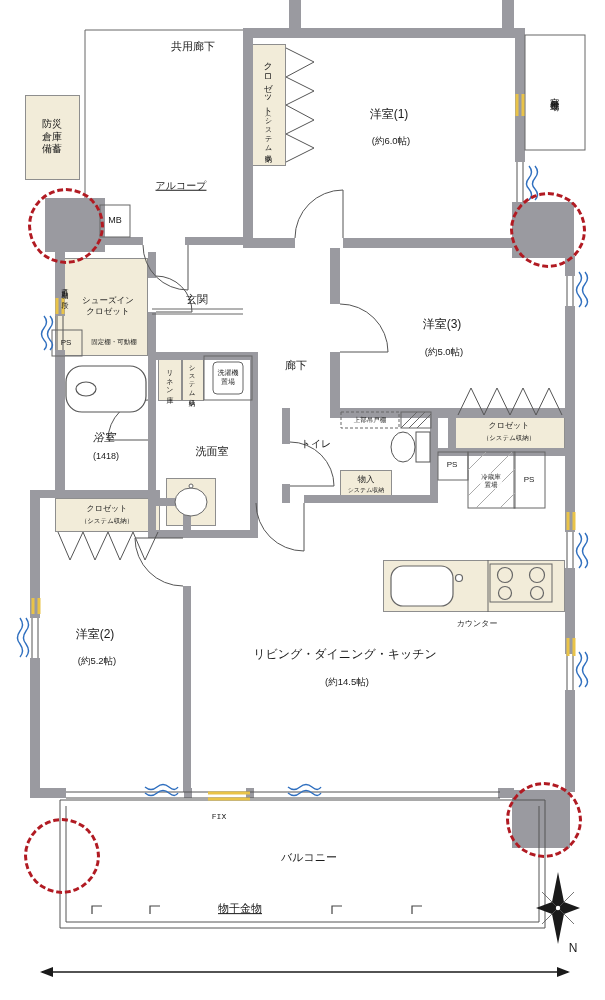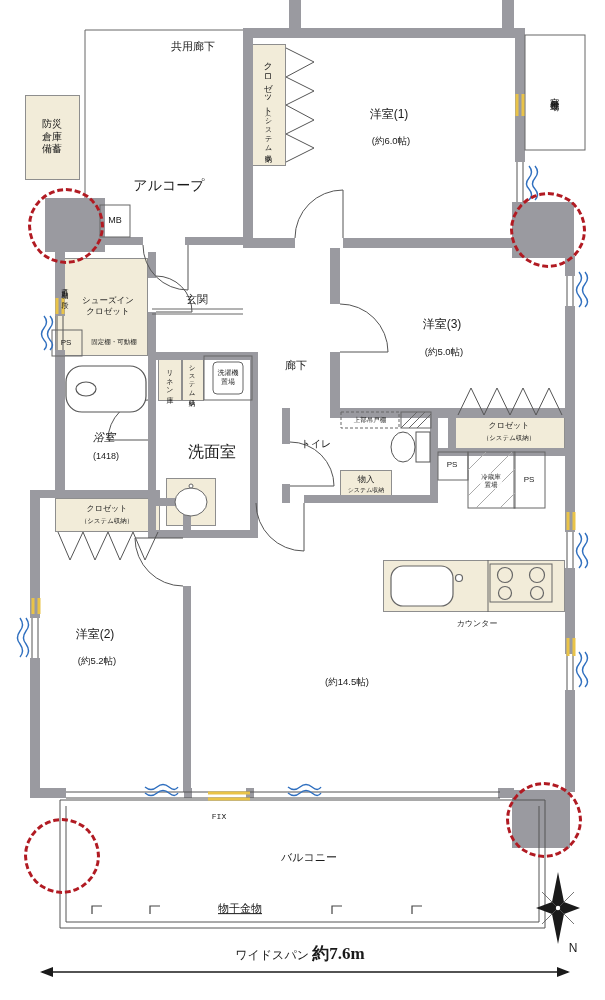--- a/index.html
+++ b/index.html
@@ -204,21 +204,21 @@
 
     <g stroke="#1a1a1a" stroke-width="1.4" fill="#1a1a1a">
       <path d="M 42 972 L 568 972"></path>
       <path d="M 40 972 l 13 -5 l 0 10 z" stroke="none"></path>
       <path d="M 570 972 l -13 -5 l 0 10 z" stroke="none"></path>
     </g>
   </svg>
 
   <div class="lbl" style="left:193px;top:47px;font-size:11px;">共用廊下</div>
   <div class="lbl wrap" style="left:52px;top:137px;font-size:10px;width:26px;">防災倉庫備蓄</div>
-  <div class="lbl" style="left:169px;top:186px;font-size:14px;">アルコープ</div>
+  <div class="lbl" style="left:181px;top:186px;font-size:10px;text-decoration:underline;">アルコープ</div>
   <div class="lbl" style="left:115px;top:221px;font-size:9px;">MB</div>
   <div class="lbl vert" style="left:554px;top:93px;font-size:9px;">室外機置場</div>
 
   <div class="lbl vert" style="left:268px;top:104px;">
     <span style="font-size:9px;">クロゼット</span><span style="font-size:7px;">（システム収納）</span>
   </div>
 
   <div class="lbl" style="left:389px;top:114px;font-size:12px;">洋室(1)</div>
   <div class="lbl" style="left:391px;top:141px;font-size:9.5px;">(約6.0帖)</div>
 
@@ -236,21 +236,21 @@
   <div class="lbl" style="left:444px;top:352px;font-size:9.5px;">(約5.0帖)</div>
 
   <div class="lbl" style="left:296px;top:366px;font-size:11px;">廊下</div>
 
   <div class="lbl vert" style="left:169px;top:378px;font-size:7px;">リネン庫</div>
   <div class="lbl vert" style="left:192px;top:378px;font-size:6.5px;">システム収納</div>
   <div class="lbl wrap" style="left:228px;top:378px;font-size:7px;width:24px;">洗濯機置場</div>
 
   <div class="lbl" style="left:104px;top:438px;font-size:11px;font-style:italic;">浴室</div>
   <div class="lbl" style="left:106px;top:457px;font-size:9px;">(1418)</div>
-  <div class="lbl" style="left:212px;top:452px;font-size:16px;">洗面室</div>
+  <div class="lbl" style="left:212px;top:452px;font-size:11px;">洗面室</div>
   <div class="lbl" style="left:316px;top:444px;font-size:10px;">トイレ</div>
   <div class="lbl" style="left:370px;top:420px;font-size:6.5px;">上部吊戸棚</div>
 
   <div class="lbl" style="left:509px;top:426px;font-size:8px;">クロゼット</div>
   <div class="lbl" style="left:509px;top:438px;font-size:6.5px;">（システム収納）</div>
 
   <div class="lbl bgwhite" style="left:491px;top:481px;font-size:6.5px;">
     <span style="display:block;">冷蔵庫</span>
     <span style="display:block;">置場</span>
   </div>
@@ -259,31 +259,28 @@
 
   <div class="lbl" style="left:366px;top:479px;font-size:8.5px;">物入</div>
   <div class="lbl" style="left:366px;top:491px;font-size:6px;">システム収納</div>
 
   <div class="lbl" style="left:107px;top:509px;font-size:8px;">クロゼット</div>
   <div class="lbl" style="left:107px;top:521px;font-size:6.5px;">（システム収納）</div>
 
   <div class="lbl" style="left:95px;top:634px;font-size:12px;">洋室(2)</div>
   <div class="lbl" style="left:97px;top:661px;font-size:9.5px;">(約5.2帖)</div>
 
+  <div class="lbl" style="left:345px;top:654px;font-size:12px;">リビング・ダイニング・キッチン</div>
   <div class="lbl" style="left:347px;top:682px;font-size:9.5px;">(約14.5帖)</div>
 
   <div class="lbl" style="left:477px;top:624px;font-size:8px;">カウンター</div>
   <div class="lbl" style="left:219px;top:817px;font-size:8px;font-family:Liberation Mono, monospace;">FIX</div>
   <div class="lbl" style="left:309px;top:858px;font-size:11px;text-align:center;">バルコニー</div>
   <div class="lbl bgwhite" style="left:240px;top:909px;font-size:11px;text-decoration:underline;">物干金物</div>
 
-  <div class="lbl" style="left:300px;top:954px;font-size:12px;">
-    <span>ワイドスパン</span>
-    <span class="big">約7.6m</span>
-  </div>
   <div class="lbl" style="left:573px;top:948px;font-size:12px;">N</div>
 
   <div class="marker" style="left:28px;top:188px;width:76px;height:76px;"></div>
   <div class="marker" style="left:510px;top:192px;width:76px;height:76px;"></div>
   <div class="marker" style="left:24px;top:818px;width:76px;height:76px;"></div>
   <div class="marker" style="left:506px;top:782px;width:76px;height:76px;"></div>
 
 </div>
 
 </body></html>

